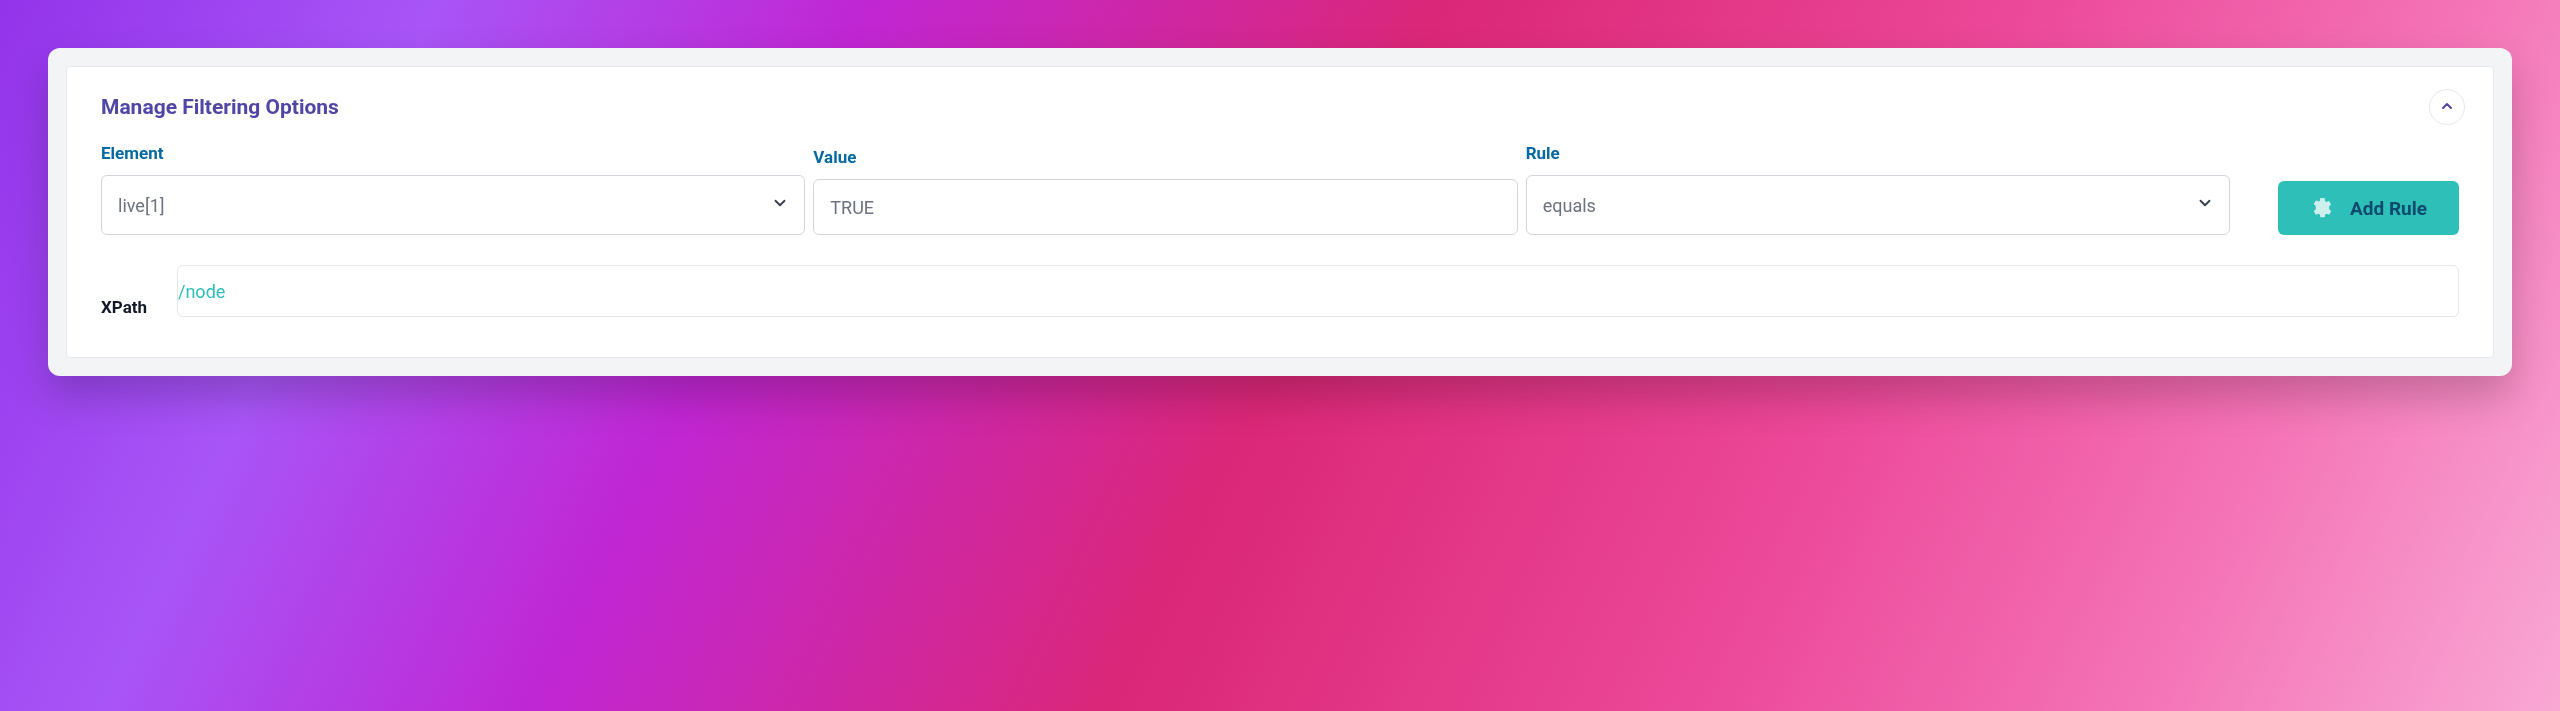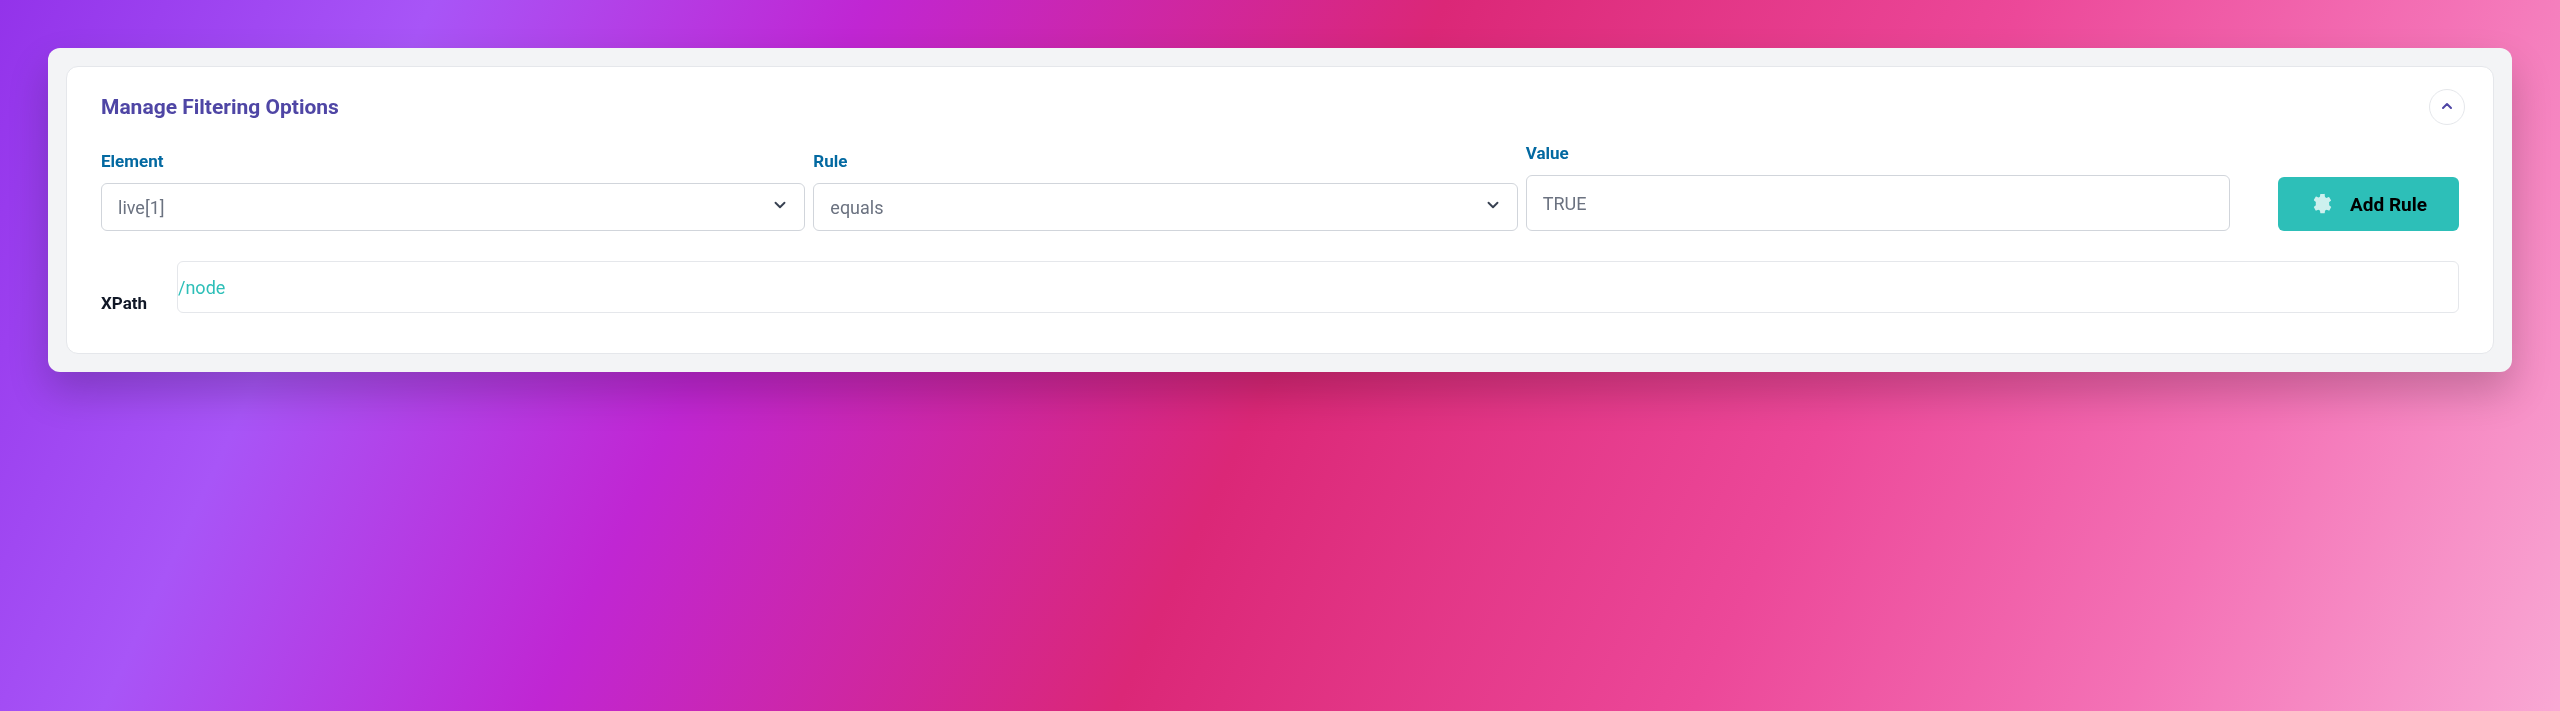--- a/index.html
+++ b/index.html
@@ -15,21 +15,21 @@
     padding: 48px;
   }
   .card {
     background: #f3f4f6;
     border-radius: 12px;
     padding: 18px;
     box-shadow: 0 20px 40px rgba(0,0,0,0.2);
   }
   .card-inner {
     background: #ffffff;
-    border-radius: 12px;
+    border-radius: 4px;
     border: 1px solid #e5e7eb;
     padding: 28px 34px 40px 34px;
     position: relative;
   }
   .panel-title {
     color: #4f46a5;
     font-size: 21px;
     font-weight: 700;
     margin-bottom: 24px;
   }
@@ -67,21 +67,21 @@
     font-size: 17px;
     font-weight: 700;
     color: #0369a1;
     margin-bottom: 12px;
   }
   .select-wrapper {
     position: relative;
   }
   .select-input {
     width: 100%;
-    height: 48px;
+    height: 60px;
     border: 1px solid #d1d5db;
     border-radius: 6px;
     padding: 0 44px 0 16px;
     font-size: 18px;
     color: #6b7280;
     background: #ffffff;
     appearance: none;
     cursor: pointer;
     font-family: inherit;
   }
@@ -106,21 +106,21 @@
     font-size: 18px;
     color: #6b7280;
     background: #ffffff;
     font-family: inherit;
   }
   .add-rule-btn {
     height: 54px;
     background: #2dbfb8;
     border: none;
     border-radius: 6px;
-    color: #000000;
+    color: #0c4a6e;
     font-size: 19px;
     font-weight: 700;
     padding: 0 32px;
     margin-left: 40px;
     display: flex;
     align-items: center;
     gap: 18px;
     cursor: pointer;
     font-family: inherit;
   }
@@ -175,36 +175,36 @@
           <input type="text" readonly="" class="select-input" value="live[1]" style="">
           <span class="select-chevron">
             <svg viewBox="0 0 24 24" fill="none" stroke="currentColor" stroke-width="2.5" stroke-linecap="round" stroke-linejoin="round">
                 <polyline points="6 9 12 15 18 9"></polyline>
               </svg>
           </span>
         </div>
       </div>
 
       <div class="field-group">
+        <label class="field-label">Value</label>
+        <input type="text" class="text-input" value="TRUE" style="">
+      </div>
+
+      <div class="field-group">
         <label class="field-label">Rule</label>
         <div class="select-wrapper">
           <input type="text" readonly="" class="select-input" value="equals" style="">
           <span class="select-chevron">
             <svg viewBox="0 0 24 24" fill="none" stroke="currentColor" stroke-width="2.5" stroke-linecap="round" stroke-linejoin="round">
                 <polyline points="6 9 12 15 18 9"></polyline>
               </svg>
           </span>
         </div>
       </div>
 
-      <div class="field-group">
-        <label class="field-label">Value</label>
-        <input type="text" class="text-input" value="TRUE" style="">
-      </div>
-
       <button class="add-rule-btn">
         <span class="icon-wrap">
           <svg width="22" height="22" viewBox="0 0 24 24" fill="currentColor">
             <path d="M12 8a4 4 0 100 8 4 4 0 000-8zm8.94 4a8.994 8.994 0 00-.19-1.86l2.03-1.58a.5.5 0 00.12-.64l-1.92-3.32a.5.5 0 00-.61-.22l-2.39.96a8.93 8.93 0 00-1.62-.94l-.36-2.54A.5.5 0 0015.5 1h-3.84a.5.5 0 00-.5.43l-.36 2.54c-.57.24-1.11.56-1.62.94l-2.39-.96a.5.5 0 00-.61.22L4.26 7.49a.5.5 0 00.12.64l2.03 1.58c-.09.6-.15 1.22-.15 1.86s.06 1.26.15 1.86l-2.03 1.58a.5.5 0 00-.12.64l1.92 3.32c.14.24.43.34.68.22l2.39-.96c.51.38 1.05.7 1.62.94l.36 2.54c.4.25.25.43.5.43h3.84c.25 0 .46-.18.5-.43l.36-2.54c.57-.24 1.11-.56 1.62-.94l2.39.96c.25.12.54.02.68-.22l1.92-3.32a.5.5 0 00-.12-.64l-2.03-1.58c.09-.6.15-1.22.15-1.86z" opacity="0.9"></path>
           </svg>
         </span>
         <span>Add Rule</span>
       </button>
 
     </div>

